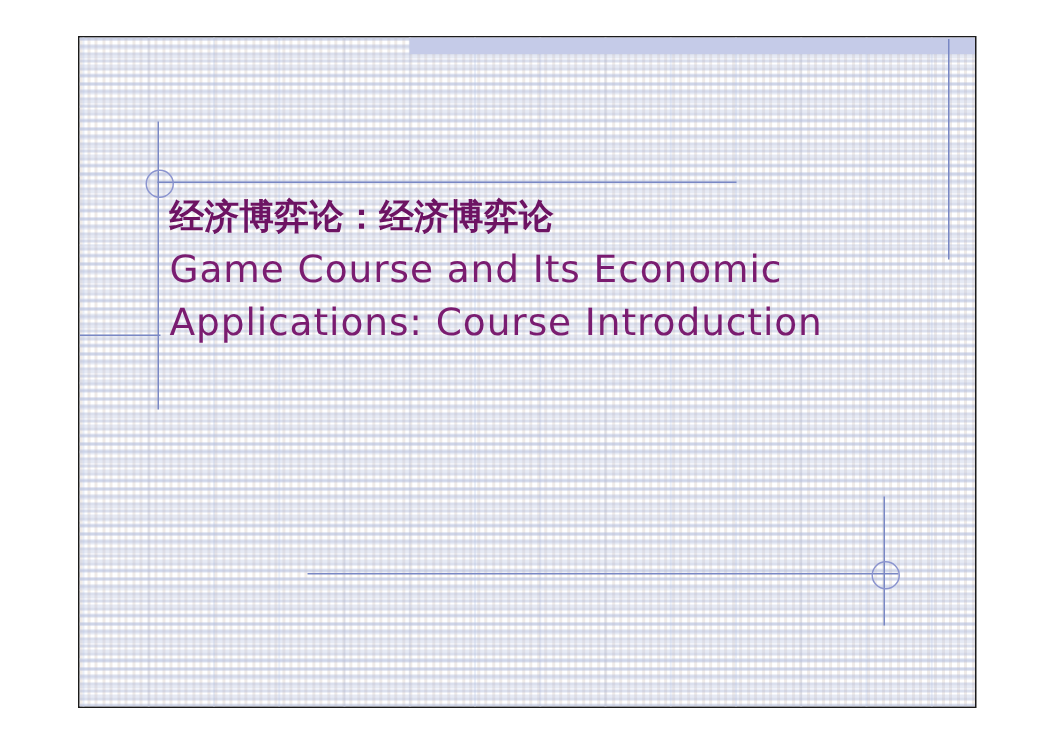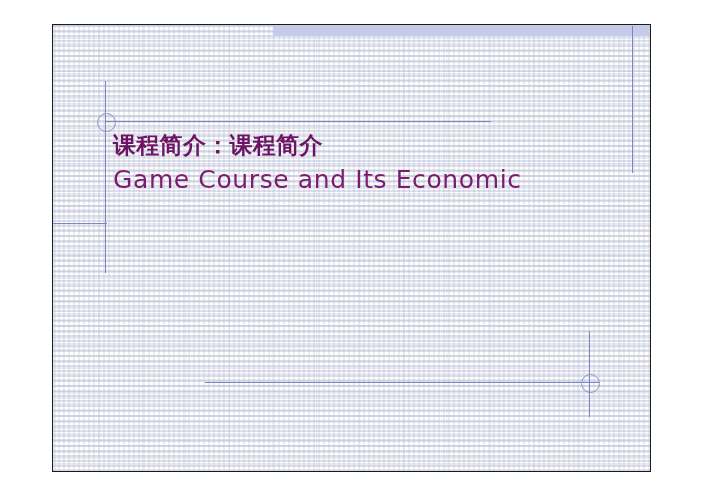--- a/index.html
+++ b/index.html
@@ -163,18 +163,19 @@
     <div class="rule-v" id="rule-title-v"></div>
     <div class="rule-h" id="rule-title-h"></div>
     <div class="rule-h" id="rule-title-h2"></div>
     <div class="rule-circle" id="circle-title"></div>
 
     <div class="rule-h" id="rule-bottom-h"></div>
     <div class="rule-v" id="rule-bottom-v"></div>
     <div class="rule-circle" id="circle-bottom"></div>
 
     <div id="title-block">
-      <span class="title-line" id="title-cn">课程简介：课程简介</span>
+      <span class="title-line" id="title-cn">经济博弈论：经济博弈论</span>
       <span class="title-line title-en">Game Course and Its Economic</span>
+      <span class="title-line title-en">Applications: Course Introduction</span>
     </div>
 
   </div>
 </div>
 
 </body></html>

